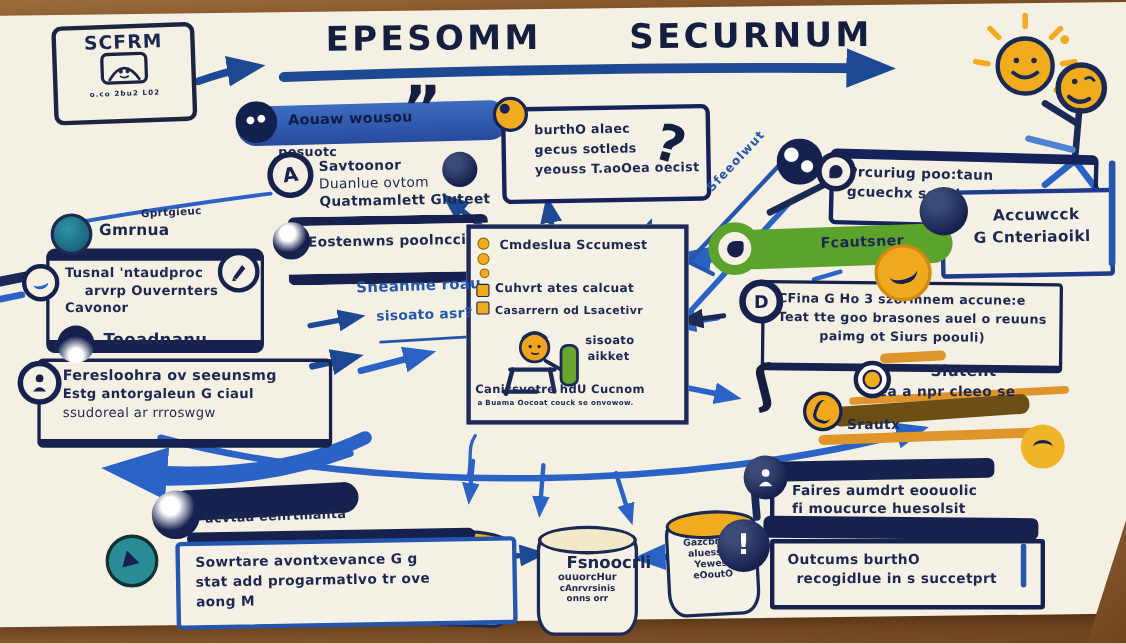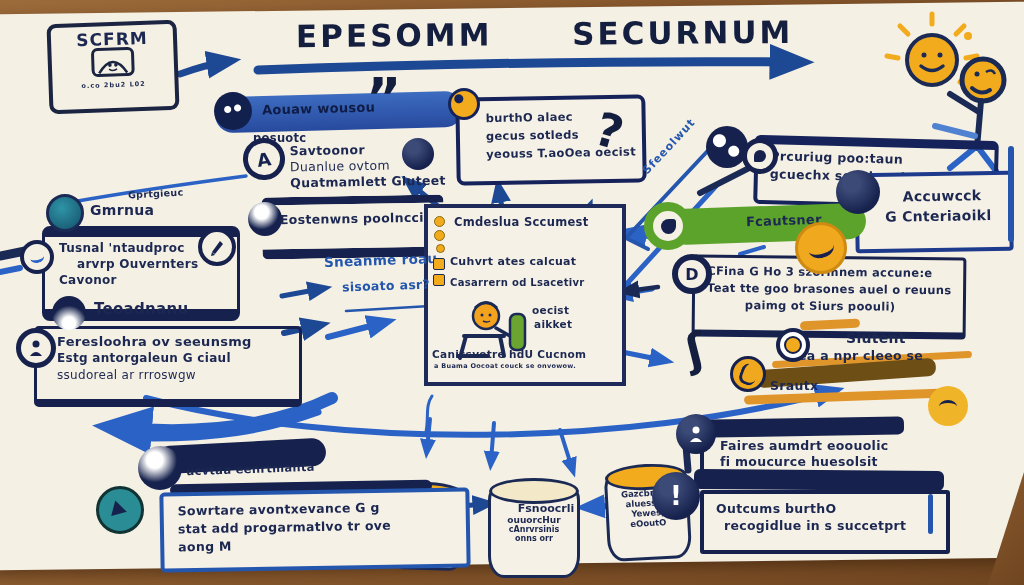--- a/index.html
+++ b/index.html
@@ -198,21 +198,21 @@
 
   <div class="box" style="left:424px;top:204px;width:194px;height:174px;border:4.5px solid #1e2a5a;background:#f6f1e6;"></div>
   <div class="dot" style="left:434px;top:216px;width:9px;height:9px;"></div>
   <div class="dot" style="left:434px;top:230px;width:9px;height:9px;"></div>
   <div class="dot" style="left:436px;top:244px;width:7px;height:7px;"></div>
   <div class="sq" style="left:433px;top:258px;width:10px;height:10px;"></div>
   <div class="sq" style="left:433px;top:274px;width:10px;height:10px;"></div>
   <div class="t" style="left:454px;top:215px;font-size:11.5px;">Cmdeslua Sccumest</div>
   <div class="t" style="left:450px;top:255px;font-size:11px;">Cuhvrt ates calcuat</div>
   <div class="t" style="left:450px;top:277px;font-size:10px;">Casarrern od Lsacetivr</div>
-  <div class="t" style="left:532px;top:304px;font-size:10.5px;">oecist</div>
+  <div class="t" style="left:532px;top:304px;font-size:10.5px;">sisoato</div>
   <div class="t" style="left:534px;top:318px;font-size:10.5px;">aikket</div>
   <svg class="overlay" style="left:450px;top:288px;z-index:4;" width="110" height="74">
     <path d="M14,48 h40" stroke="#1b2a55" stroke-width="4" stroke-linecap="round"></path>
     <path d="M16,48 l-6,22 M50,48 l4,20 M8,68 h30" stroke="#1b2a55" stroke-width="4" stroke-linecap="round" fill="none"></path>
     <circle cx="36" cy="28" r="13" fill="#f2a21d" stroke="#1b2a55" stroke-width="2.5"></circle>
     <path d="M25,20 q11,-11 22,0" fill="none" stroke="#1b2a55" stroke-width="3"></path>
     <circle cx="32" cy="27" r="1.5" fill="#1b2a55"></circle>
       <circle cx="40" cy="27" r="1.5" fill="#1b2a55"></circle>
     <path d="M33,33 q4,2 7,0" fill="none" stroke="#1b2a55" stroke-width="1.5"></path>
     <path d="M46,40 l14,8" stroke="#1b2a55" stroke-width="3.5" stroke-linecap="round"></path>
@@ -316,21 +316,21 @@
     <div style="position:relative;top:12px;">
       <span class="cl" style="font-size:8px;">Ohgcmert</span>
       <span class="cl" style="font-size:8px;">muroeda,</span>
       <span class="cl" style="font-size:8px;">commats</span>
       <span class="cl" style="font-size:8px;">eorcs</span>
     </div>
   </div>
   <div class="cyl" style="left:488px;top:486px;width:86px;height:86px;">
     <span class="cap" style="background:#f3e9c8;"></span>
     <div style="position:relative;top:13px;">
-      <span class="cl" style="font-size:11px;padding-left:24px;">Fsnoocrli</span>
+      <span class="cl" style="font-size:15px;padding-left:24px;">Fsnoocrli</span>
       <span class="cl" style="font-size:9px;">ouuorcHur</span>
       <span class="cl" style="font-size:8px;">cAnrvrsinis</span>
       <span class="cl" style="font-size:8px;">onns orr</span>
     </div>
   </div>
   <div class="cyl" style="left:606px;top:472px;width:78px;height:82px;transform:rotate(-3deg);">
     <span class="cap" style="background:#f2ab1d;"></span>
     <div style="position:relative;top:13px;">
       <span class="cl" style="font-size:8.5px;">Gazcbrloot</span>
       <span class="cl" style="font-size:8.5px;">aluessws</span>

